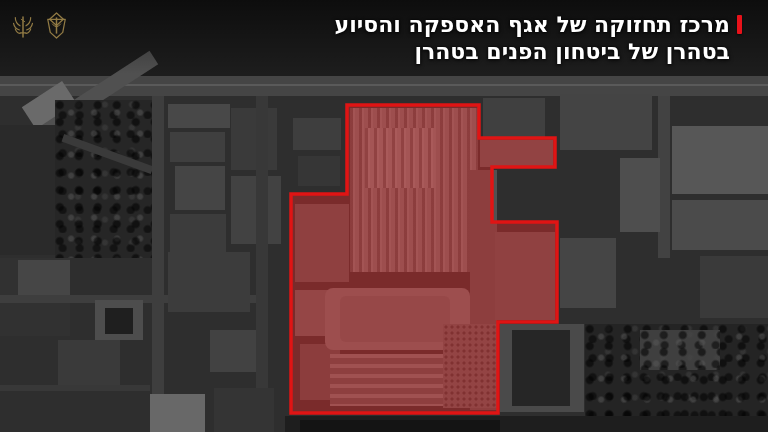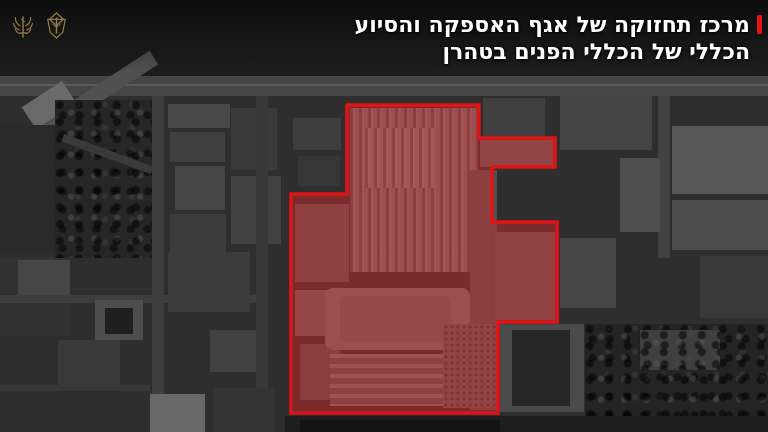--- a/index.html
+++ b/index.html
@@ -22,21 +22,21 @@
   .tex-stripesV{background-image:repeating-linear-gradient(90deg, rgba(0,0,0,.28) 0 3px, rgba(255,255,255,.07) 3px 5px, transparent 5px 9px);}
   .tex-stripesH{background-image:repeating-linear-gradient(180deg, rgba(255,255,255,.10) 0 4px, rgba(0,0,0,.18) 4px 10px);}
   .tex-dots{background-image:radial-gradient(rgba(0,0,0,.38) 1.2px, transparent 1.9px);background-size:6px 6px;}
   #overlay{position:absolute;inset:0;pointer-events:none;}
   .topfade{
     position:absolute;top:0;left:0;width:768px;height:74px;
     background:linear-gradient(180deg, rgba(0,0,0,.55), rgba(0,0,0,0));
   }
   .logos{position:absolute;top:11px;left:10px;display:flex;gap:8px;align-items:flex-start;opacity:.92;}
   .caption{
-    position:absolute;top:11px;right:6px;direction:rtl;text-align:right;
+    position:absolute;top:11px;right:26px;direction:rtl;text-align:right;
     color:#fff;font-weight:bold;font-size:22px;line-height:27px;
     text-shadow:0 1px 4px rgba(0,0,0,.95), 0 0 2px rgba(0,0,0,.8);
     letter-spacing:0;
     margin-left:12px;
   }
   .caption .bar{
     display:inline-block;width:5px;height:19px;border-radius:1px;
     background:var(--accent,#e8121a);margin-inline-end:7px;vertical-align:-2px;
     box-shadow:0 1px 2px rgba(0,0,0,.6);
   }
@@ -128,16 +128,16 @@
       <path d="M6 13 L34 13 L30 34 L20 43 L10 34 Z"></path>
       <path d="M20 10 L20 36" stroke-width="2.4"></path>
       <path d="M13 20 Q20 30 27 20" stroke-width="1.6"></path>
     </svg>
   </div>
 
   <div class="caption">
     <div class="line1">
       <span class="bar"></span><span>מרכז תחזוקה של אגף האספקה והסיוע</span>
     </div>
-    <div class="line2">הכללי של הכללי הפנים בטהרן</div>
+    <div class="line2">בטהרן של ביטחון הפנים בטהרן</div>
   </div>
 
 </div>
 
 </body></html>

